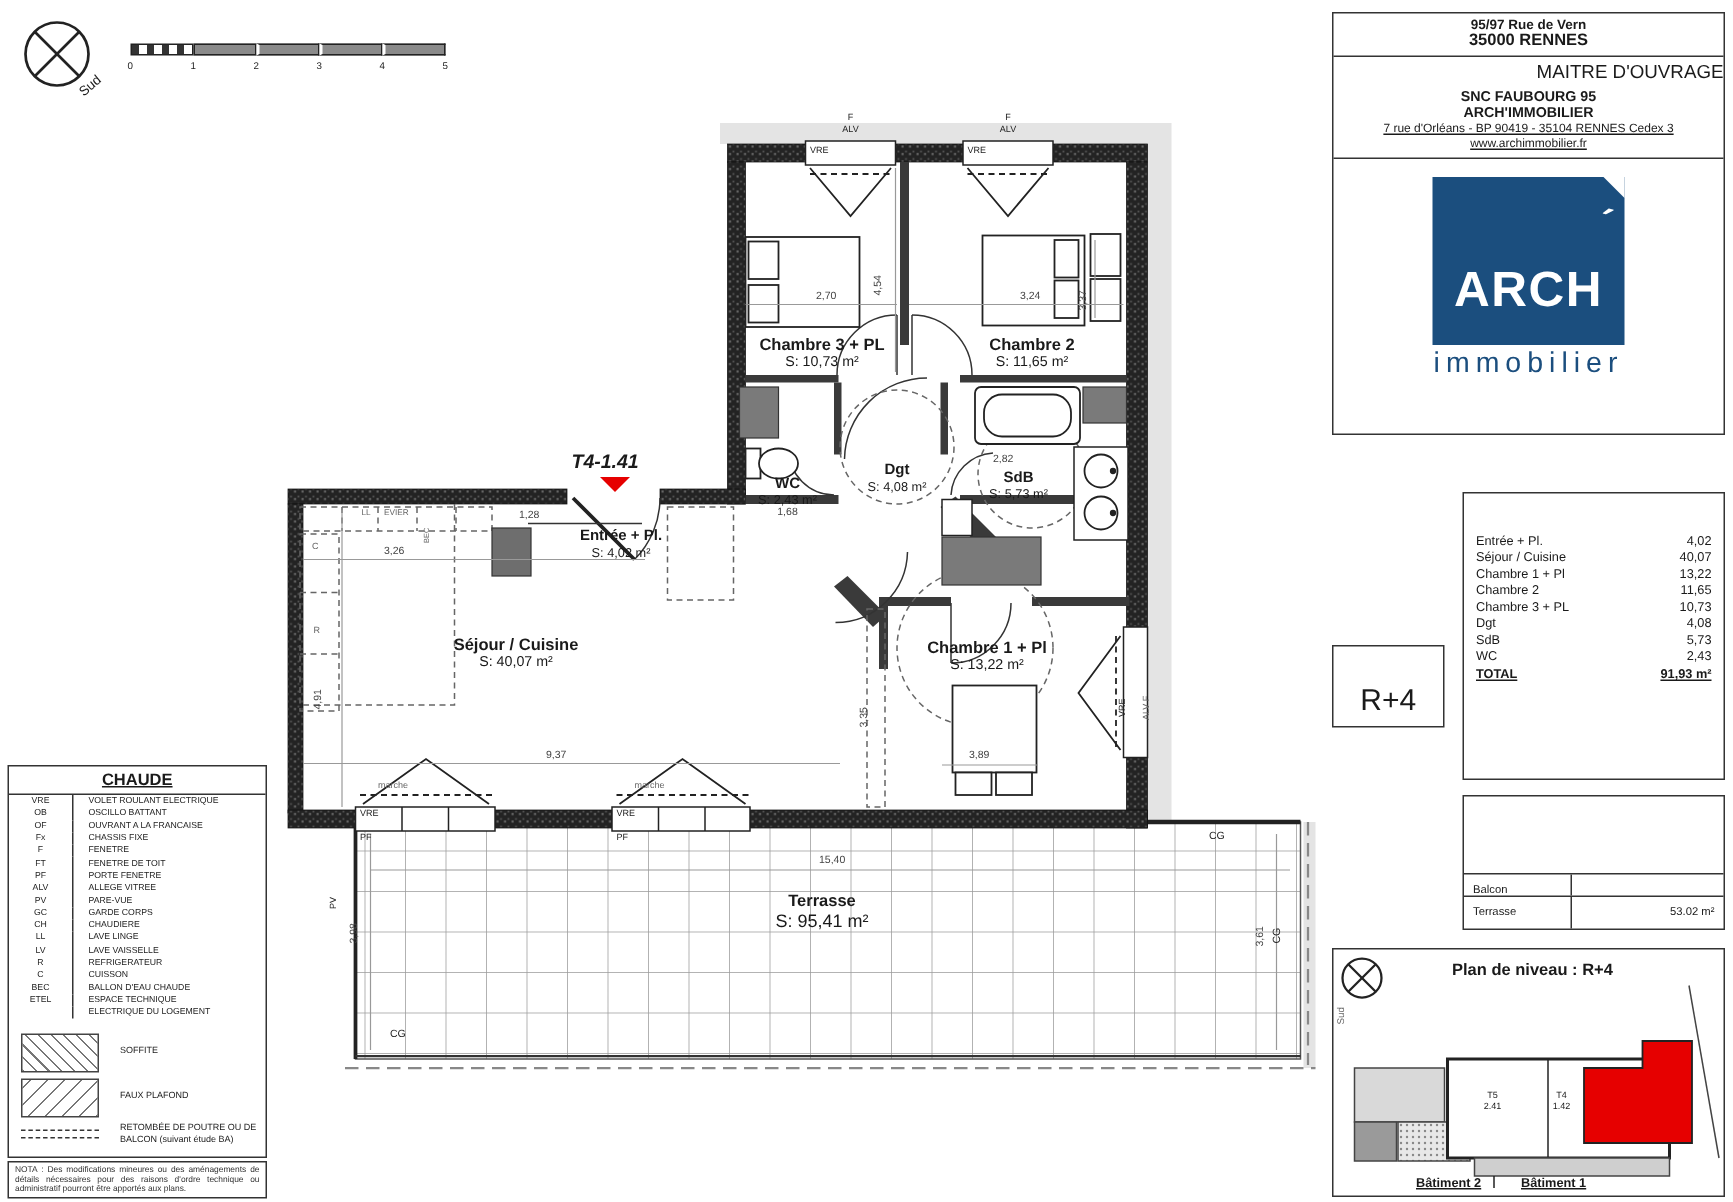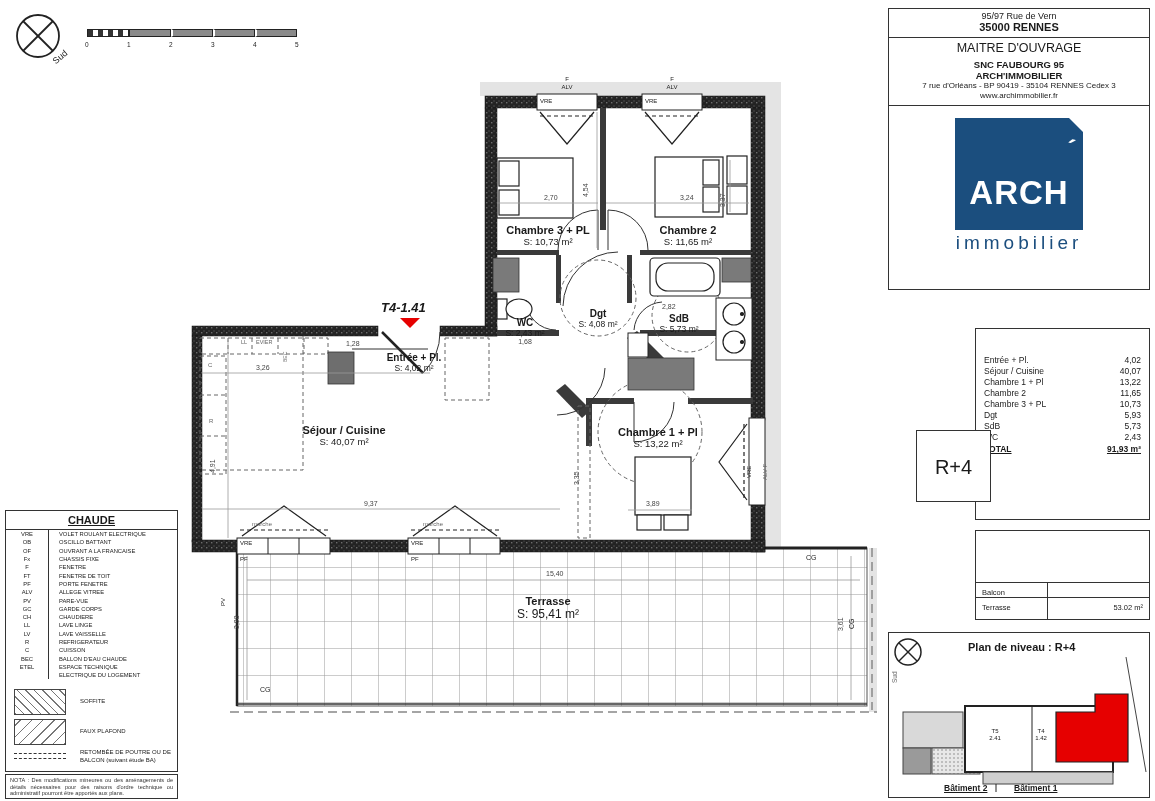--- a/index.html
+++ b/index.html
@@ -15,26 +15,26 @@
   .roombox{text-align:center;}
   .roomname{font-weight:bold;font-size:11px;white-space:nowrap;}
   .roomarea{font-size:9.5px;white-space:nowrap;}
   .sm .roomname{font-size:10px;}
   .sm .roomarea{font-size:8.5px;}
   .unit-label{font-weight:bold;font-style:italic;font-size:13px;white-space:nowrap;}
   
   .tb{border:1.5px solid #333;background:#fff;box-sizing:border-box;}
   .tb-center{text-align:center;}
   .epicure{font-size:22px;font-weight:bold;letter-spacing:1px;margin-top:4px;}
-  .addr1{font-size:9px;font-weight:normal;margin-top:2px;}
+  .addr1{font-size:9px;font-weight:bold;margin-top:2px;}
   .addr2{font-size:11px;font-weight:bold;}
   .hline{border-top:1.2px solid #333;margin:4px 0 3px 0;}
-  .mo-title{font-size:12.5px;margin:3px 0 4px 0;}
+  .mo-title{font-size:12.5px;margin:3px 0 4px 0;text-align:right;}
   .mo-b{font-size:9.5px;font-weight:bold;line-height:11px;}
-  .mo-n{font-size:8px;line-height:10px;}
+  .mo-n{font-size:8px;line-height:10px;text-decoration:underline;}
   .logo-sq{width:128px;height:112px;background:#1b4e7e;margin:12px auto 0 auto;position:relative;}
   .logo-sq .arch{position:absolute;left:0;right:0;bottom:18px;color:#fff;font-size:33px;font-weight:bold;letter-spacing:1px;text-align:center;}
   .logo-notch{position:absolute;right:0;top:0;width:0;height:0;border-left:14px solid transparent;border-top:14px solid #fff;}
   .logo-acc{position:absolute;right:8px;top:16px;color:#fff;font-size:26px;font-weight:bold;transform:rotate(12deg);}
   .logo-sub{color:#1b4e7e;font-size:19px;letter-spacing:4px;text-align:center;margin-top:2px;}
   .apt-label{font-size:7.5px;text-align:center;margin-top:6px;letter-spacing:.3px;}
   .apt-num{font-size:17px;text-align:center;margin-top:8px;}
   .apt-type{font-size:16px;text-align:center;}
   .lvl{font-size:20px;text-align:center;line-height:72px;}
   .datebox{font-size:9px;text-align:center;line-height:12px;padding-top:8px;}
@@ -387,40 +387,40 @@
           <span>11,65</span>
         </div>
 
         <div class="surf-row">
           <span>Chambre 3 + PL</span>
           <span>10,73</span>
         </div>
 
         <div class="surf-row">
           <span>Dgt</span>
-          <span>5,93</span>
+          <span>4,08</span>
         </div>
 
         <div class="surf-row">
           <span>SdB</span>
           <span>5,73</span>
         </div>
 
         <div class="surf-row">
           <span>WC</span>
           <span>2,43</span>
         </div>
       </div>
     <div class="surf-total">
       <span>TOTAL</span>
       <span>91,93 m²</span>
     </div>
   </div>
 
-  <div class="abs tb lvl" style="left:888px;top:430px;width:75px;height:72px;margin-left:28px;">R+4</div>
+  <div class="abs tb lvl" style="left:888px;top:430px;width:75px;height:55px;">R+4</div>
 
 
   <div class="abs tb" style="left:975px;top:530px;width:175px;height:90px;">
     <div class="ext-row" style="bottom:22px;">
       <span class="cell1">Balcon</span>
       <span class="cell2"></span>
     </div>
     <div class="ext-row" style="bottom:0;height:21px;">
       <span class="cell1">Terrasse</span>
       <span class="cell2">53.02 m²</span>

